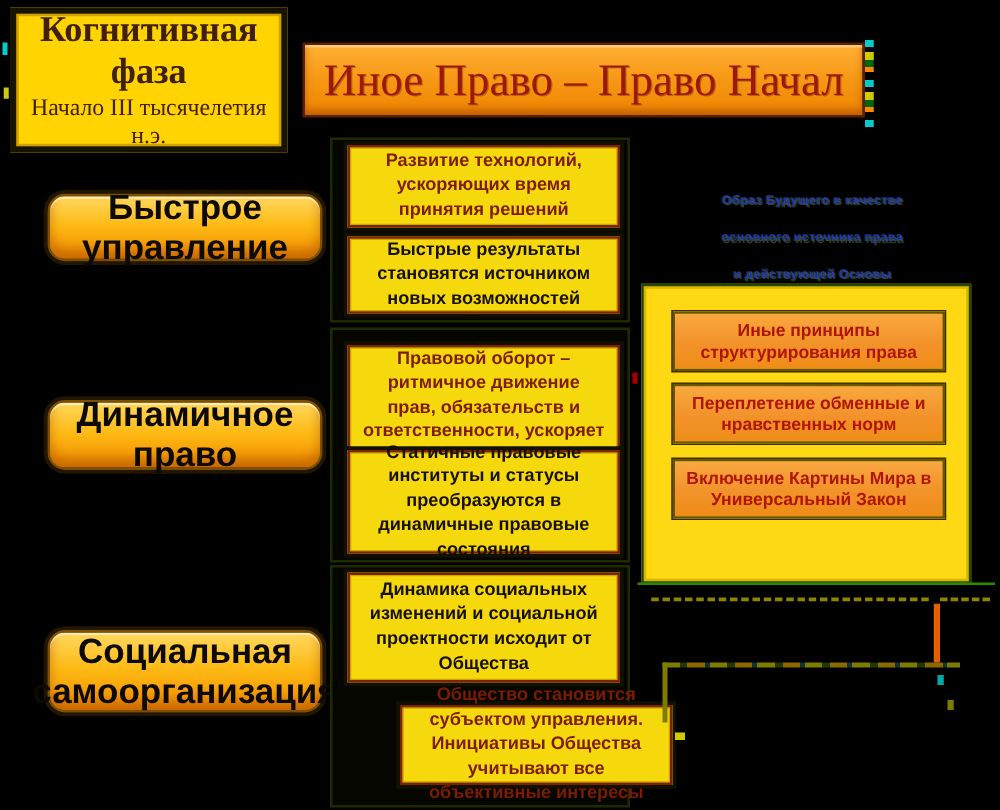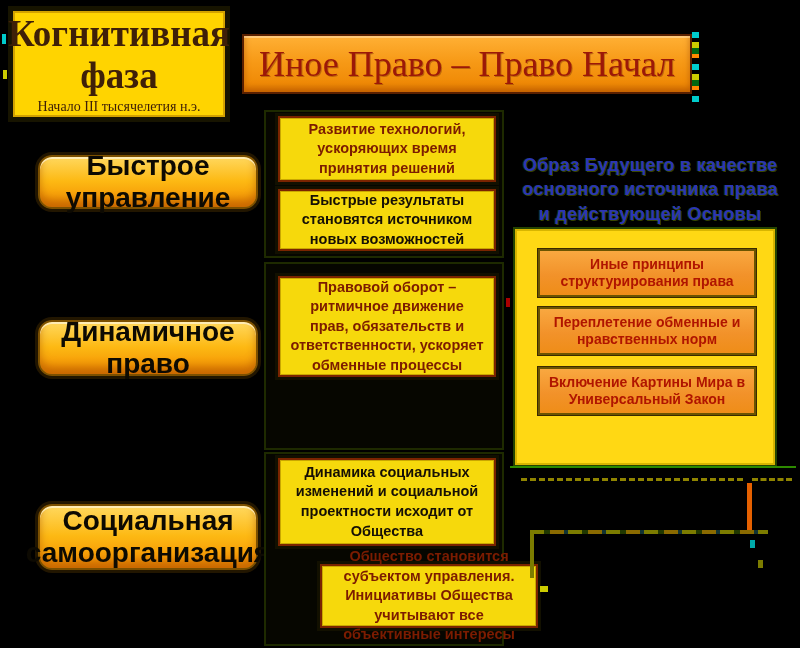--- a/index.html
+++ b/index.html
@@ -9,25 +9,25 @@
   }
   
   .cognitive{
     position:absolute;left:8px;top:6px;width:222px;height:116px;
     background:#ffd400;border:5px solid #171400;box-sizing:border-box;
     box-shadow:inset 0 0 0 2px rgba(130,70,0,.35);
     display:flex;flex-direction:column;align-items:center;justify-content:center;
     text-align:center;
   }
   .cognitive .title{
-    font-family:"Liberation Serif",serif;font-weight:bold;font-size:37px;line-height:1.12;
+    font-family:"Liberation Serif",serif;font-weight:bold;font-size:29px;line-height:1.12;
     color:#3f2008;
   }
   .cognitive .subtitle{
-    font-family:"Liberation Serif",serif;font-size:14px;color:#3f2008;margin-top:3px;
+    font-family:"Liberation Serif",serif;font-size:19px;color:#3f2008;margin-top:3px;
   }
   
   .header-box{
     position:absolute;left:242px;top:34px;width:450px;height:60px;box-sizing:border-box;
     background:linear-gradient(180deg,#ffb035 0%,#f79a17 45%,#ed8400 100%);
     border:2px solid #5a2000;box-shadow:inset 0 2px 0 rgba(255,255,255,.35),inset 0 -4px 6px rgba(150,60,0,.5);
     display:flex;align-items:center;justify-content:center;
   }
   .header-box .t{
     font-family:"Liberation Serif",serif;font-weight:normal;font-size:36px;color:#9c1808;
@@ -65,21 +65,21 @@
   .b2a{top:276px;height:101px;}
   .b2b{top:360px;height:83px;}
   .b3a{top:458px;height:88px;}
   .b3b{top:564px;height:64px;margin-left:42px;}
   .ink-red{color:#7c1c00;}
   .ink-black{color:#161005;}
   
   .blue-note{
     position:absolute;left:500px;top:154px;width:300px;height:72px;
     display:flex;flex-direction:column;align-items:center;justify-content:space-between;
-    text-align:center;font-weight:bold;font-size:18px;line-height:1.3;
+    text-align:center;font-weight:bold;font-size:10px;line-height:1.3;
     color:#2c35b5;letter-spacing:.3px;
     text-shadow:1px 1px 0 rgba(190,190,0,.30), -1px 0 0 rgba(0,220,220,.22), 0 1px 0 rgba(0,120,0,.18);
   }
   .blue-note .ln{white-space:nowrap;}
   
   .right-panel{
     position:absolute;left:513px;top:227px;width:264px;height:240px;box-sizing:border-box;
     background:#ffd814;border:2px solid #254400;
     box-shadow:inset 0 0 0 2px #d8b500;
   }
@@ -130,20 +130,21 @@
   <div class="pill pill2">Динамичное право</div>
   <div class="pill pill3">Социальная самоорганизация</div>
 
   <div class="mid-frame g1"></div>
   <div class="mid-frame g2"></div>
   <div class="mid-frame g3"></div>
 
   <div class="mid-box b1a ink-red">Развитие технологий, ускоряющих время принятия решений</div>
   <div class="mid-box b1b ink-black">Быстрые результаты становятся источником новых возможностей</div>
   <div class="mid-box b2a ink-red">Правовой оборот – ритмичное движение прав, обязательств и ответственности, ускоряет обменные процессы</div>
+  <div class="mid-box b2b ink-black">Статичные правовые институты и статусы преобразуются в динамичные правовые состояния</div>
   <div class="mid-box b3a ink-black">Динамика социальных изменений и социальной проектности исходит от Общества</div>
   <div class="mid-box b3b ink-red">Общество становится субъектом управления. Инициативы Общества учитывают все объективные интересы</div>
 
   <div class="blue-note">
     <div class="ln">Образ Будущего в качестве</div>
     <div class="ln">основного источника права</div>
     <div class="ln">и действующей Основы</div>
   </div>
 
   <div class="right-panel">

